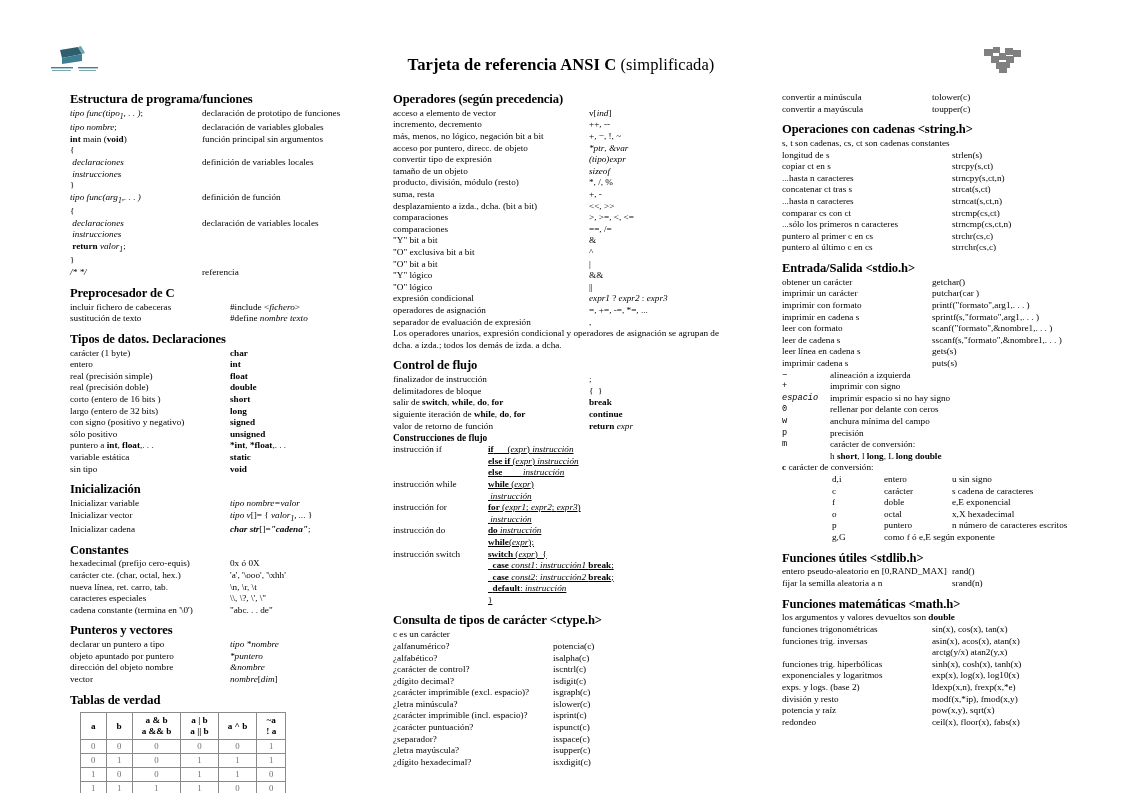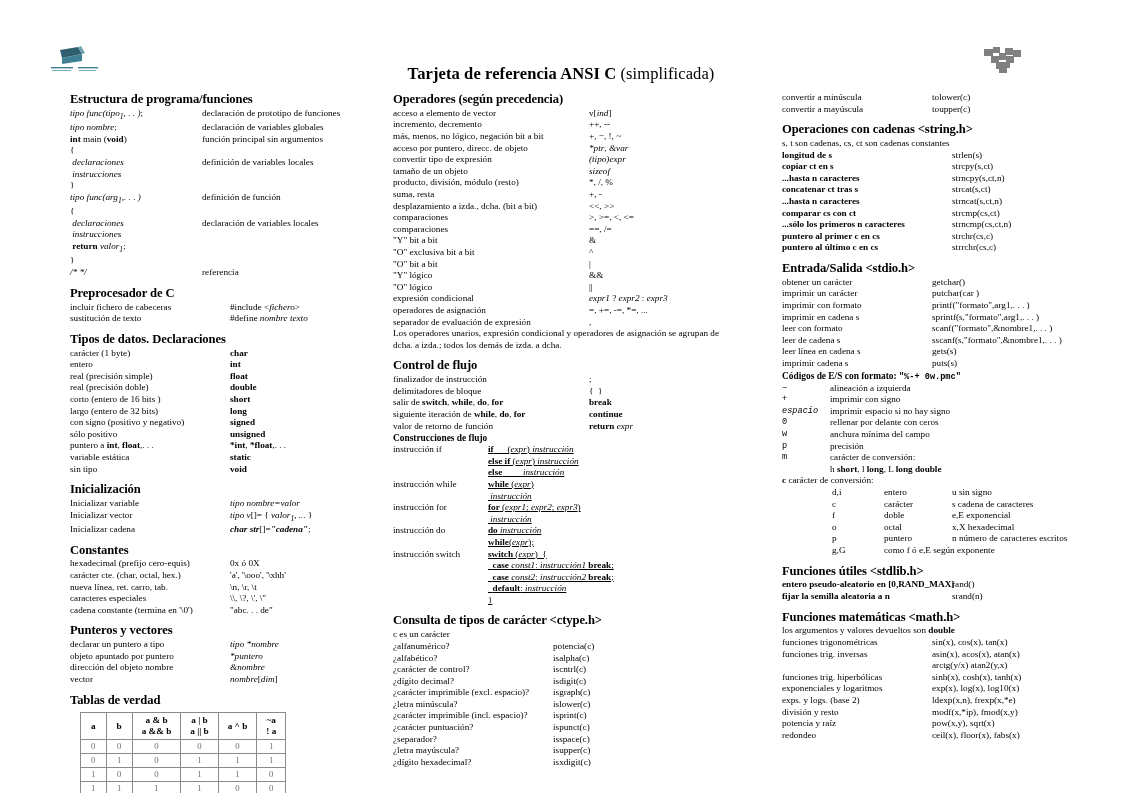--- a/index.html
+++ b/index.html
@@ -40,21 +40,21 @@
   .logo-right {
     position: absolute;
     left: 982px;
     top: 46px;
     width: 42px;
     height: 30px;
   }
   .doc-title {
     position: absolute;
     left: 0; right: 0;
-    top: 64px;
+    top: 55px;
     text-align: center;
     font-size: 16.5px;
     letter-spacing: 0.1px;
   }
   .doc-title .t-bold { font-weight: bold; }
   .doc-title .t-norm { font-weight: normal; }
 
   
   .col {
     position: absolute;
@@ -99,21 +99,21 @@
 
   
   .col-3 .row .lbl { width: 150px; }
   .col-3 .row .val { width: 170px; }
   .col-3 .row.fmt .lbl { width: 48px; }
   .col-3 .row.fmt .val { width: 272px; }
   .col-3 .row.conv { padding-left: 50px; }
   .col-3 .row.conv .c1 { width: 52px; flex: none; }
   .col-3 .row.conv .c2 { width: 68px; flex: none; }
   .col-3 .row.conv .c3 { width: 150px; flex: none; }
-  .col-3 .row.wide3 .lbl { width: 170px; font-weight: bold; }
+  .col-3 .row.wide3 .lbl { width: 170px; }
   .col-3 .row.wide3 .val { width: 150px; }
 
   .para {
     font-size: 9.2px;
     line-height: 11.6px;
     white-space: normal;
   }
   .note {
     font-size: 9.2px;
     line-height: 11.6px;
@@ -722,24 +722,20 @@
         </div>
         <div class="row">
           <span class="lbl">leer línea en cadena s</span>
           <span class="val">gets(s)</span>
         </div>
         <div class="row">
           <span class="lbl">imprimir cadena s</span>
           <span class="val">puts(s)</span>
         </div>
       </div>
-    <div class="subhead">
-      <span>Códigos de E/S con formato:</span>
-      <span class="mono">"%-+ 0w.pmc"</span>
-    </div>
     <div id="c3-flags">
         <div class="row fmt">
           <span class="lbl mono">−</span>
           <span class="val">alineación a izquierda</span>
         </div>
         <div class="row fmt">
           <span class="lbl mono">+</span>
           <span class="val">imprimir con signo</span>
         </div>
         <div class="row fmt">

